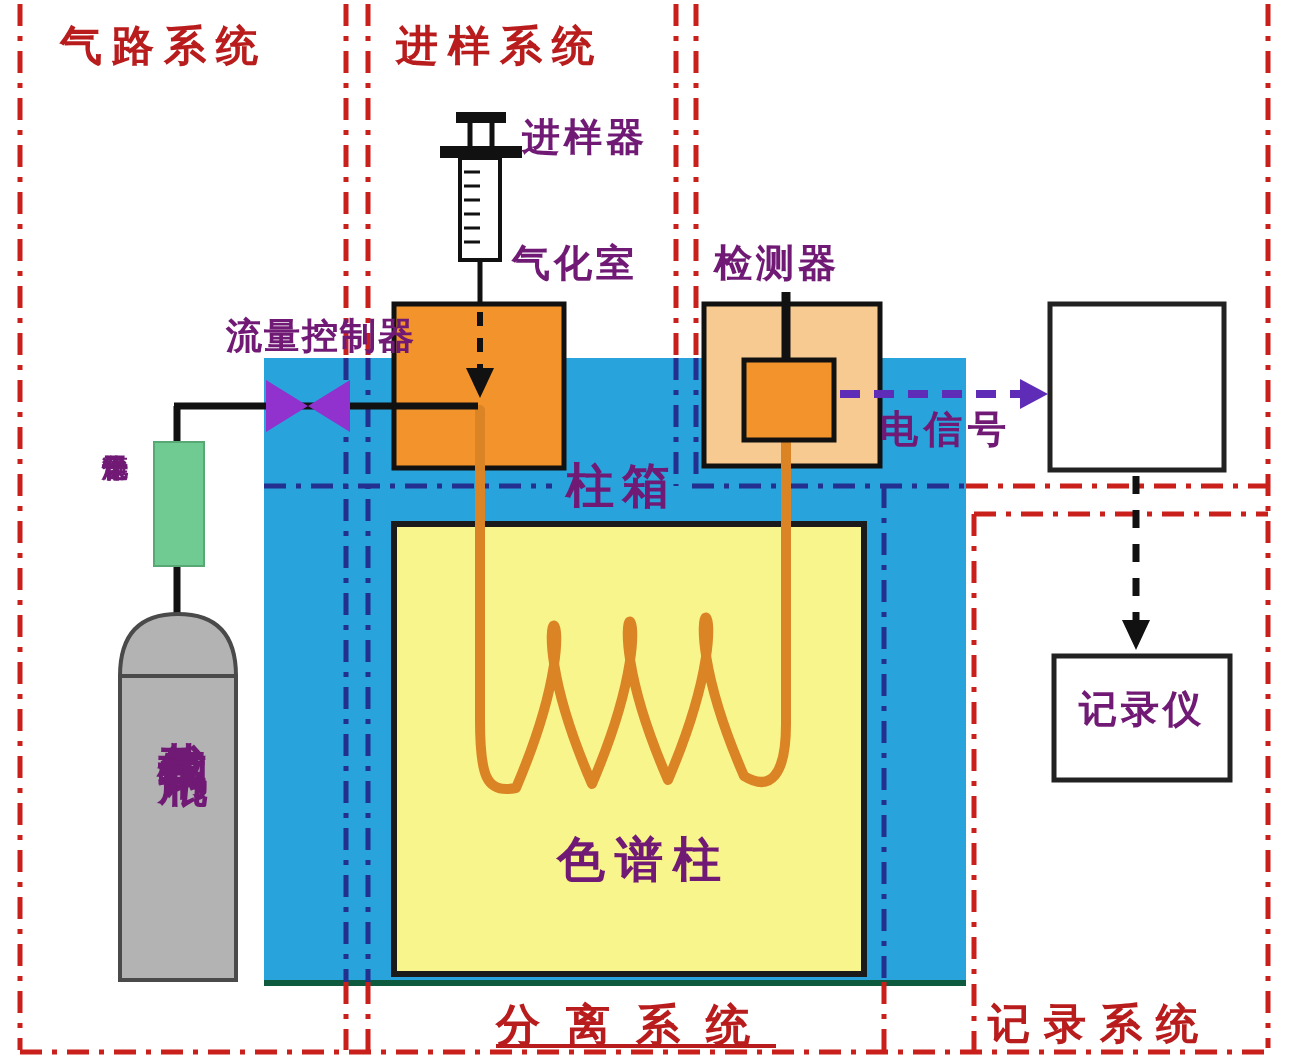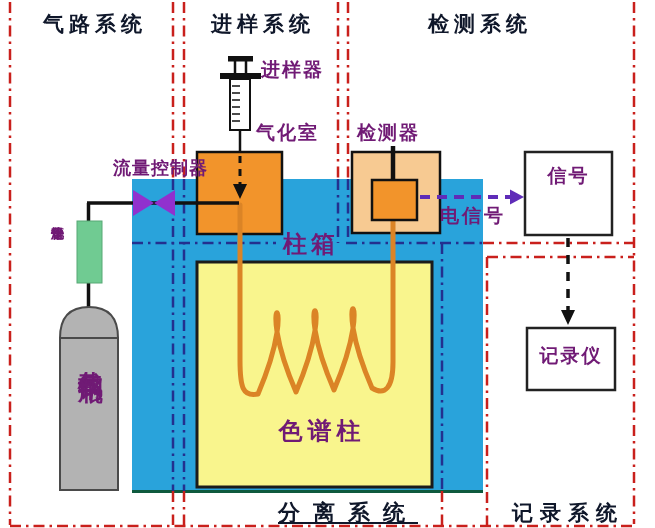--- a/index.html
+++ b/index.html
@@ -1,20 +1,20 @@
 <!DOCTYPE html>
 <html><head>
 <meta charset="utf-8">
 <style>
   html,body{margin:0;padding:0;background:#fff;}
   #stage{position:relative;width:655px;height:528px;background:#ffffff;overflow:hidden;
          font-family:"Liberation Sans","DejaVu Sans",sans-serif;}
   #diagram-svg{position:absolute;left:0;top:0;}
   .lbl{position:absolute;font-weight:bold;color:#701a75;white-space:nowrap;line-height:1.1;}
-  .sec{color:#0f172a;text-align:center;}
+  .sec{color:#b91c1c;}
   .vert{writing-mode:vertical-rl;text-orientation:upright;white-space:normal;}
   .ctr{text-align:center;}
 </style>
 </head>
 <body>
 
 <div id="stage">
 
   <svg id="diagram-svg" width="655" height="528" viewBox="0 0 655 528">
 
@@ -93,33 +93,31 @@
     <rect x="525" y="152" width="87" height="83" fill="#fff" stroke="#222" stroke-width="2.5"></rect>
 
     <path d="M568 238 V310" stroke="#111" stroke-width="3.5" fill="none" stroke-dasharray="9 8"></path>
     <polygon points="561,310 575,310 568,325" fill="#111"></polygon>
 
     <rect x="527" y="328" width="88" height="62" fill="#fff" stroke="#222" stroke-width="2.5"></rect>
   </svg>
 
   <div class="lbl sec" style="left:30px;top:12px;width:130px;font-size:21px;letter-spacing:5px;">气路系统</div>
   <div class="lbl sec" style="left:198px;top:12px;width:130px;font-size:21px;letter-spacing:5px;">进样系统</div>
-  <div class="lbl sec" style="left:415px;top:12px;width:130px;font-size:21px;letter-spacing:5px;">检测系统</div>
   <div class="lbl sec" style="left:248px;top:501px;width:200px;font-size:22px;letter-spacing:13px;text-decoration:underline;">分离系统</div>
   <div class="lbl sec" style="left:494px;top:501px;width:148px;font-size:21px;letter-spacing:7px;">记录系统</div>
 
   <div class="lbl" style="left:261px;top:60px;font-size:19px;letter-spacing:2px;">进样器</div>
   <div class="lbl" style="left:256px;top:123px;font-size:19px;letter-spacing:2px;">气化室</div>
   <div class="lbl" style="left:68px;top:159px;font-size:18px;letter-spacing:1px;margin-left:45px;">流量控制器</div>
   <div class="lbl" style="left:357px;top:123px;font-size:19px;letter-spacing:2px;">检测器</div>
   <div class="lbl ctr" style="left:278px;top:231px;width:66px;font-size:24px;letter-spacing:4px;">柱箱</div>
   <div class="lbl ctr" style="left:270px;top:418px;width:104px;font-size:24px;letter-spacing:5px;">色谱柱</div>
   <div class="lbl" style="left:440px;top:206px;font-size:19px;letter-spacing:3px;">电信号</div>
 
   <div class="lbl vert" style="left:46px;top:217px;width:18px;height:80px;font-size:13px;">净化干燥管</div>
   <div class="lbl vert" style="left:74px;top:350px;width:30px;height:135px;font-size:25px;letter-spacing:3px;">载气钢瓶</div>
 
   <div class="lbl ctr" style="left:526px;top:162px;width:85px;font-size:19px;letter-spacing:2px;line-height:28px;">
-    <div>信号</div>
   </div>
   <div class="lbl ctr" style="left:527px;top:346px;width:88px;font-size:19px;letter-spacing:2px;">记录仪</div>
 
 </div>
 
 </body></html>

